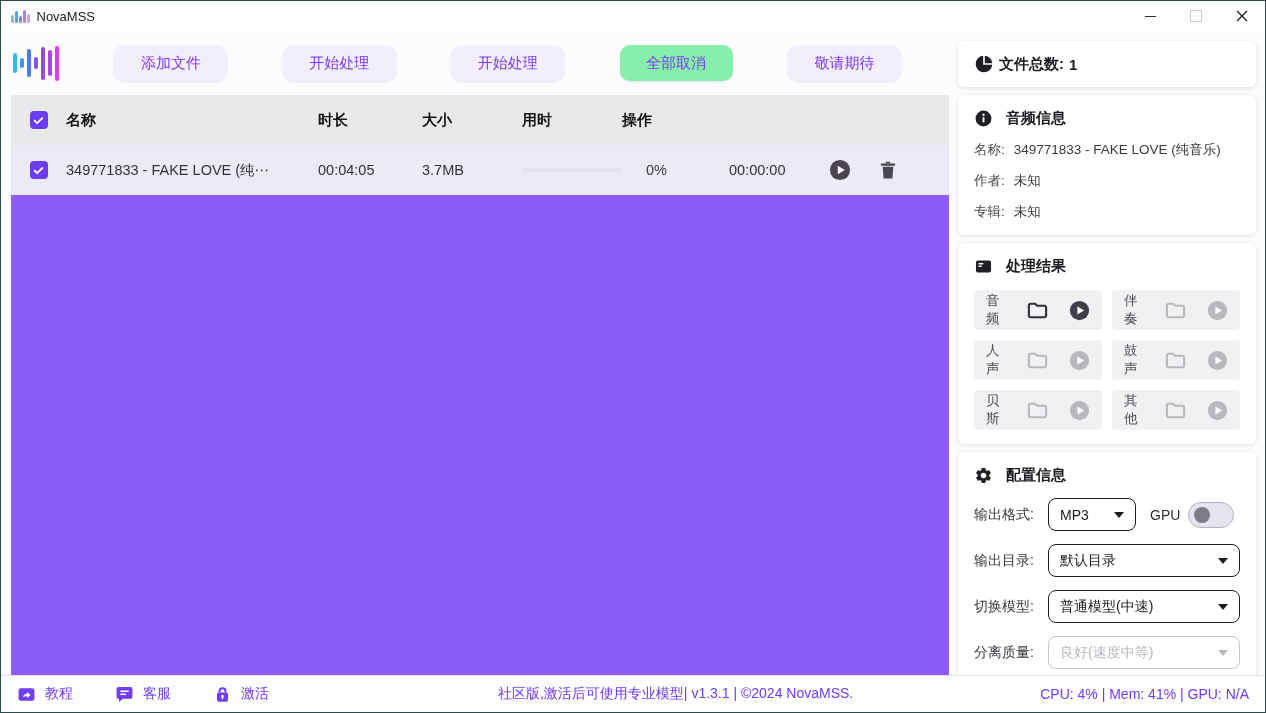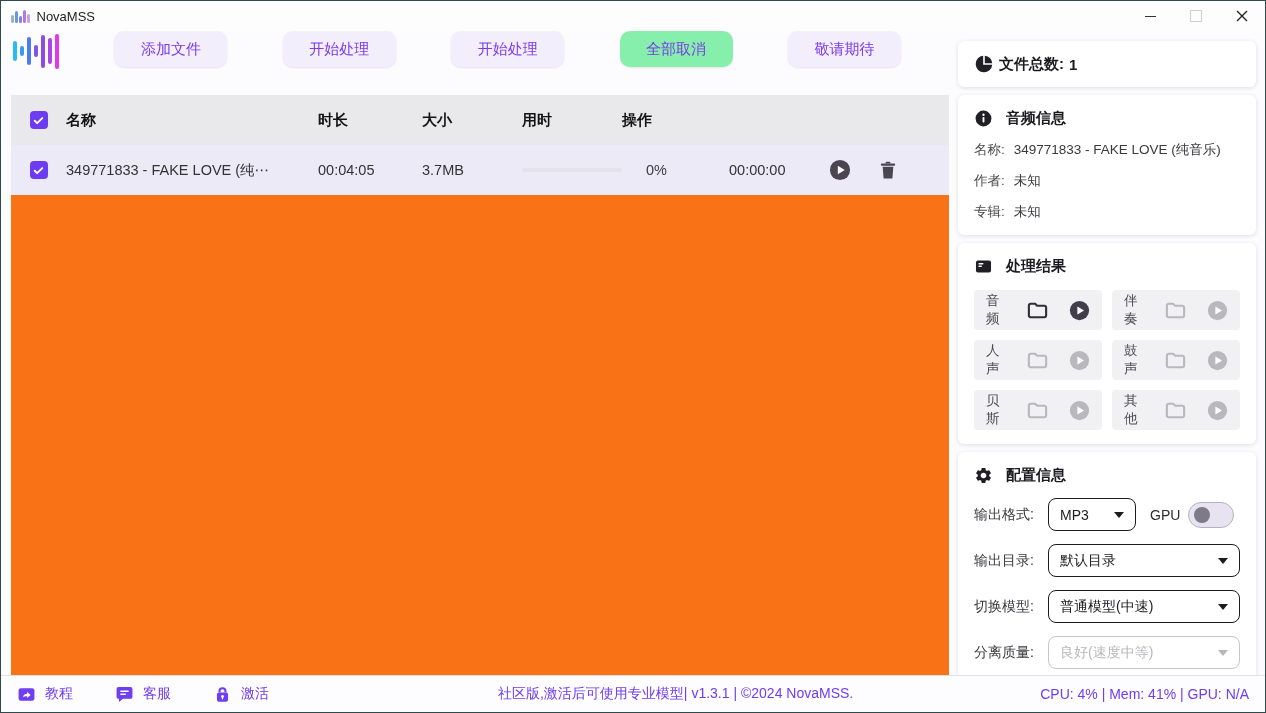--- a/index.html
+++ b/index.html
@@ -16,28 +16,28 @@
   .win-btn.min::before { content:""; width:11px; height:0; border-top:1.6px solid #333; }
   .win-btn.max::before { content:""; width:10px; height:10px; border:1.4px solid #cfcfd2; }
   .win-btn.close svg { width:12px; height:12px; }
 
   
   .main { flex:1 1 auto; display:flex; min-height:0; }
   .left-col { width:948px; display:flex; flex-direction:column; }
   .right-col { flex:1; padding:10px 9px 0 9px; display:flex; flex-direction:column; gap:8px; overflow:hidden; }
 
   
-  .toolbar { height:64px; display:flex; padding:0 48px 0 12px; justify-content:space-between; }
+  .toolbar { height:64px; display:flex; align-items:center; padding:0 48px 0 12px; justify-content:space-between; }
   .logo { display:flex; align-items:center; gap:3px; height:40px; }
   .logo i { display:block; width:4px; border-radius:3px; }
   .tb-btn { min-width:113px; height:36px; border:none; border-radius:10px; background:#f2eefb; color:#7c3aed; font-size:15px; cursor:pointer; box-shadow:0 1px 2px rgba(80,60,150,.12); padding:0 20px; }
   .tb-btn.active { background:#86efac; }
 
   
-  .file-table { margin-left:10px; width:938px; background:#f97316; flex:1; }
+  .file-table { margin-left:10px; width:938px; background:#8b5cf6; flex:1; }
   .trow { display:flex; align-items:center; height:50px; font-size:14.5px; color:#333; }
   .trow.head { background:#e9e8ea; font-weight:700; color:#141416; font-size:15px; }
   .trow.selected { background:#edeaf8; }
   .c-check { width:55px; display:flex; justify-content:center; }
   .c-name { width:252px; white-space:nowrap; overflow:hidden; }
   .c-dur { width:104px; }
   .c-size { width:100px; }
   .c-prog { width:207px; display:flex; align-items:center; }
   .c-elap { width:100px; }
   .c-act { width:120px; display:flex; align-items:center; gap:26px; }

